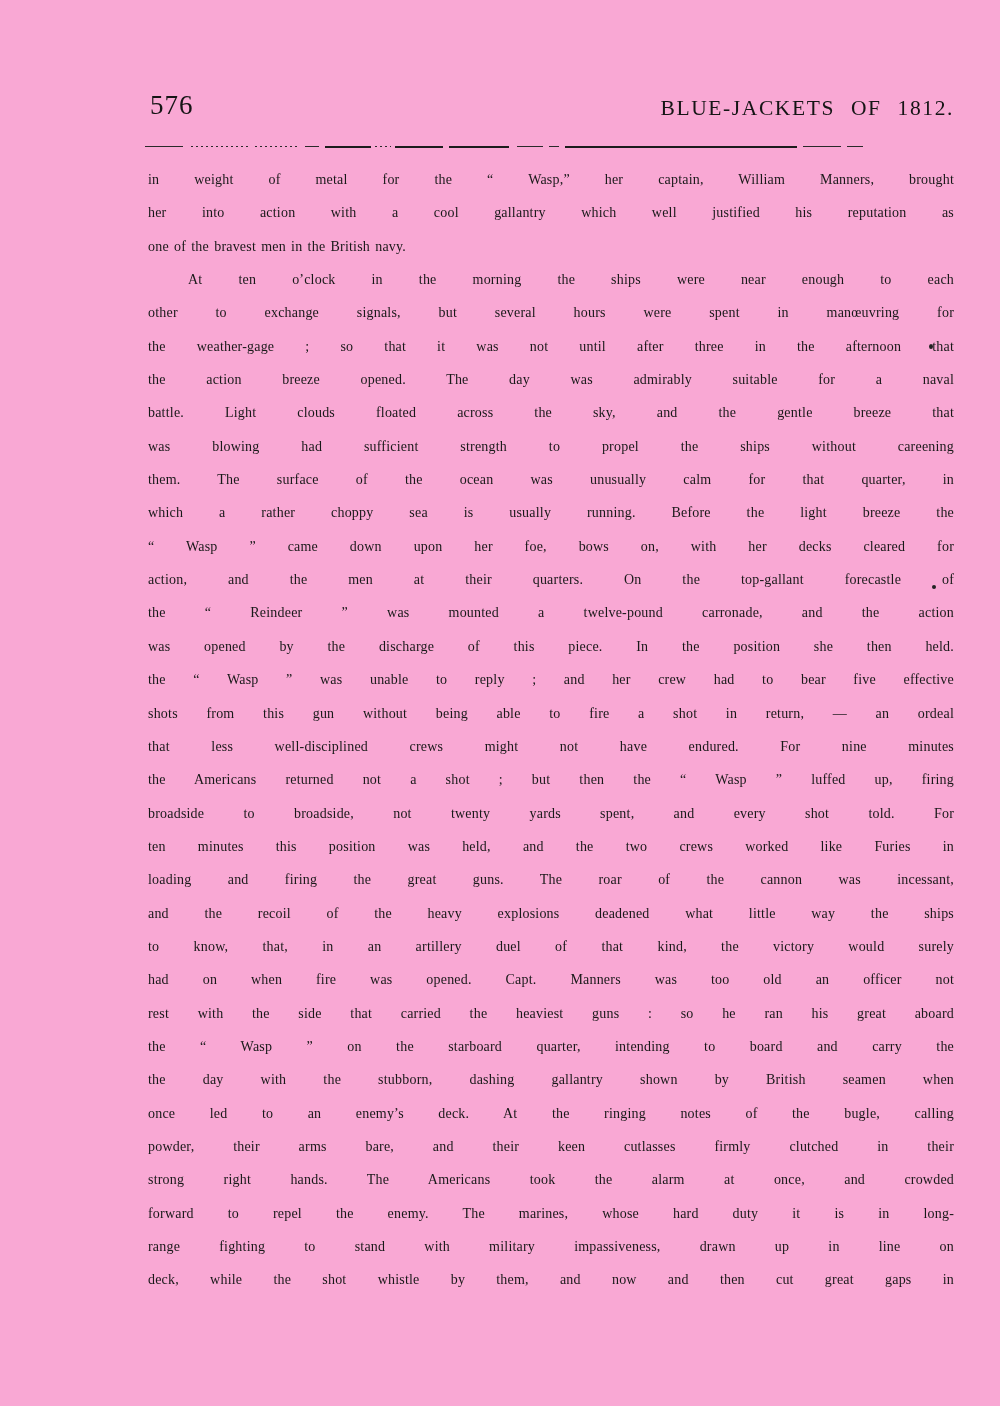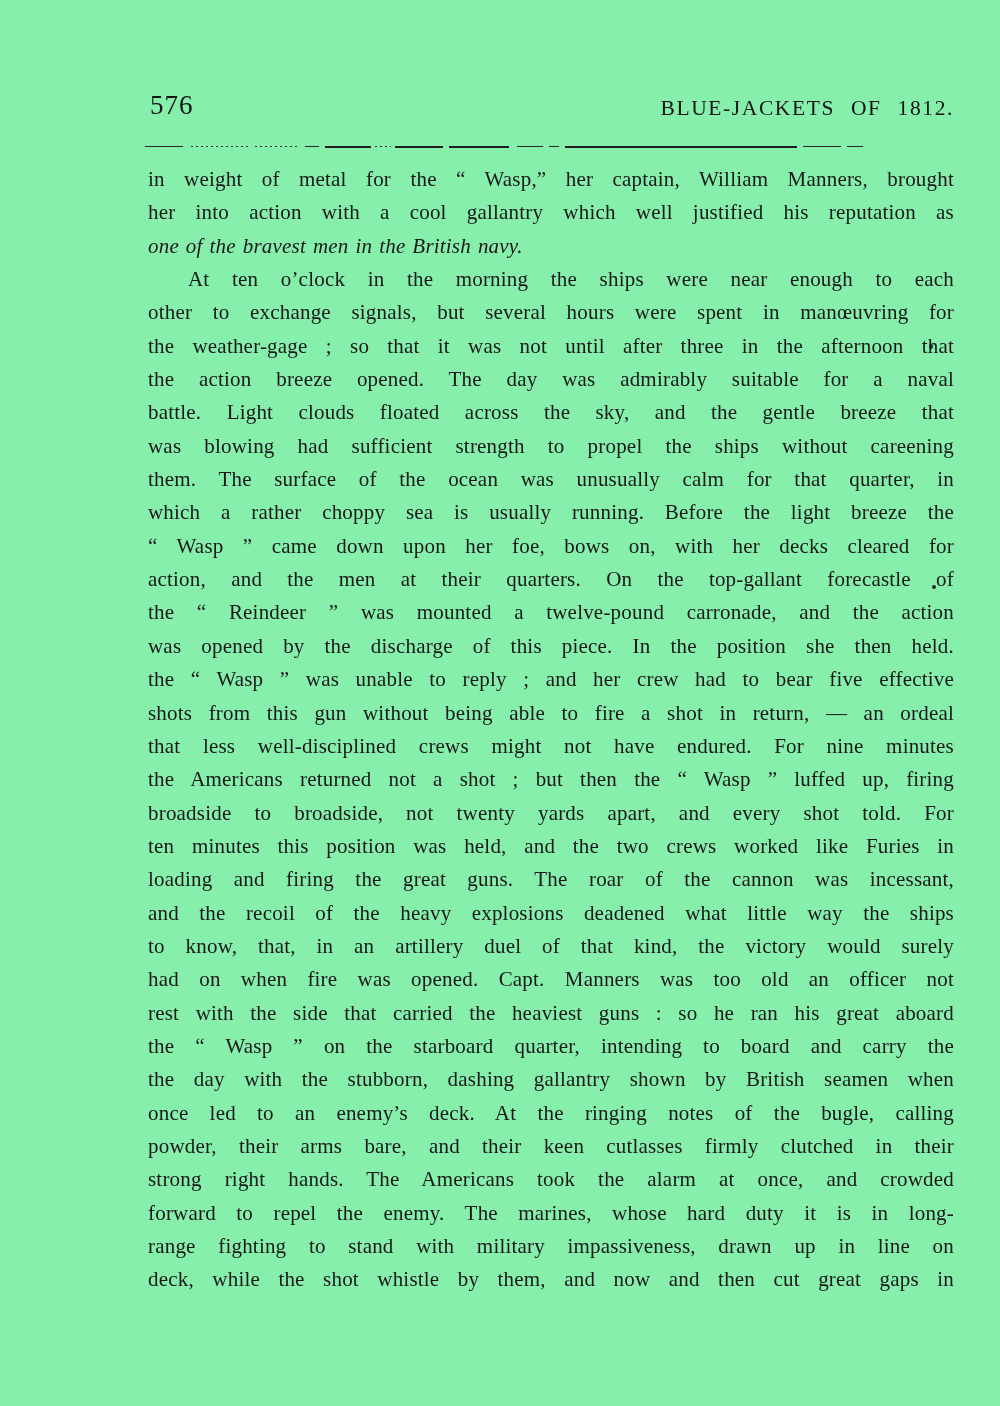--- a/index.html
+++ b/index.html
@@ -11,21 +11,21 @@
     width: 1000px;
     height: 1406px;
     position: relative;
     overflow: hidden;
     font-family: "Liberation Serif", "DejaVu Serif", serif;
     color: #161616;
   }
   .page {
     position: absolute;
     inset: 0;
-    background: #86efac;
+    background: #f9a8d4;
   }
   .page-number {
     position: absolute;
     left: 150px;
     top: 90px;
     font-size: 27px;
     letter-spacing: 1px;
     color: #151515;
   }
   .running-title {
@@ -57,35 +57,35 @@
   .header-rule i.thin { height: 1px; background: #2a2a2a; }
   .header-rule i.dots {
     height: 1px;
     background: repeating-linear-gradient(90deg, #2a2a2a 0 2px, transparent 2px 5px);
   }
   .body-text {
     position: absolute;
     left: 148px;
     top: 163px;
     width: 806px;
-    font-size: 21px;
+    font-size: 14px;
     letter-spacing: 0.2px;
     word-spacing: 1.5px;
     color: #191919;
   }
   .body-text .line {
     height: 33.35px;
     line-height: 33.35px;
     text-align: justify;
     text-align-last: justify;
     white-space: nowrap; 
     overflow: visible;
   }
   .body-text .line.indent { padding-left: 40px; }
-  .body-text .line.nojust { text-align: center; text-align-last: left; font-style: italic; }
+  .body-text .line.nojust { text-align: center; text-align-last: left; }
   .ink-speck {
     position: absolute;
     background: #222;
     border-radius: 50%;
   }
   .speck-1 { left: 929px; top: 344px; width: 4px; height: 5px; }
   .speck-2 { left: 932px; top: 585px; width: 4px; height: 4px; }
 </style>
 </head>
 <body>
@@ -126,21 +126,21 @@
       <div class="line">them.  The surface of the ocean was unusually calm for that quarter, in</div>
       <div class="line">which a rather choppy sea is usually running.  Before the light breeze the</div>
       <div class="line">“ Wasp ” came down upon her foe, bows on, with her decks cleared for</div>
       <div class="line">action, and the men at their quarters.  On the top-gallant forecastle of</div>
       <div class="line">the “ Reindeer ” was mounted a twelve-pound carronade, and the action</div>
       <div class="line">was opened by the discharge of this piece.  In the position she then held.</div>
       <div class="line">the “ Wasp ” was unable to reply ; and her crew had to bear five effective</div>
       <div class="line">shots from this gun without being able to fire a shot in return, — an ordeal</div>
       <div class="line">that less well-disciplined crews might not have endured.  For nine minutes</div>
       <div class="line">the Americans returned not a shot ; but then the “ Wasp ” luffed up, firing</div>
-      <div class="line">broadside to broadside, not twenty yards apart, and every shot told.  For</div>
+      <div class="line">broadside to broadside, not twenty yards spent, and every shot told.  For</div>
       <div class="line">ten minutes this position was held, and the two crews worked like Furies in</div>
       <div class="line">loading and firing the great guns.  The roar of the cannon was incessant,</div>
       <div class="line">and the recoil of the heavy explosions deadened what little way the ships</div>
       <div class="line">to know, that, in an artillery duel of that kind, the victory would surely</div>
       <div class="line">had on when fire was opened.  Capt. Manners was too old an officer not</div>
       <div class="line">rest with the side that carried the heaviest guns : so he ran his great aboard</div>
       <div class="line">the “ Wasp ” on the starboard quarter, intending to board and carry the</div>
       <div class="line">the day with the stubborn, dashing gallantry shown by British seamen when</div>
       <div class="line">once led to an enemy’s deck.  At the ringing notes of the bugle, calling</div>
       <div class="line">powder, their arms bare, and their keen cutlasses firmly clutched in their</div>

